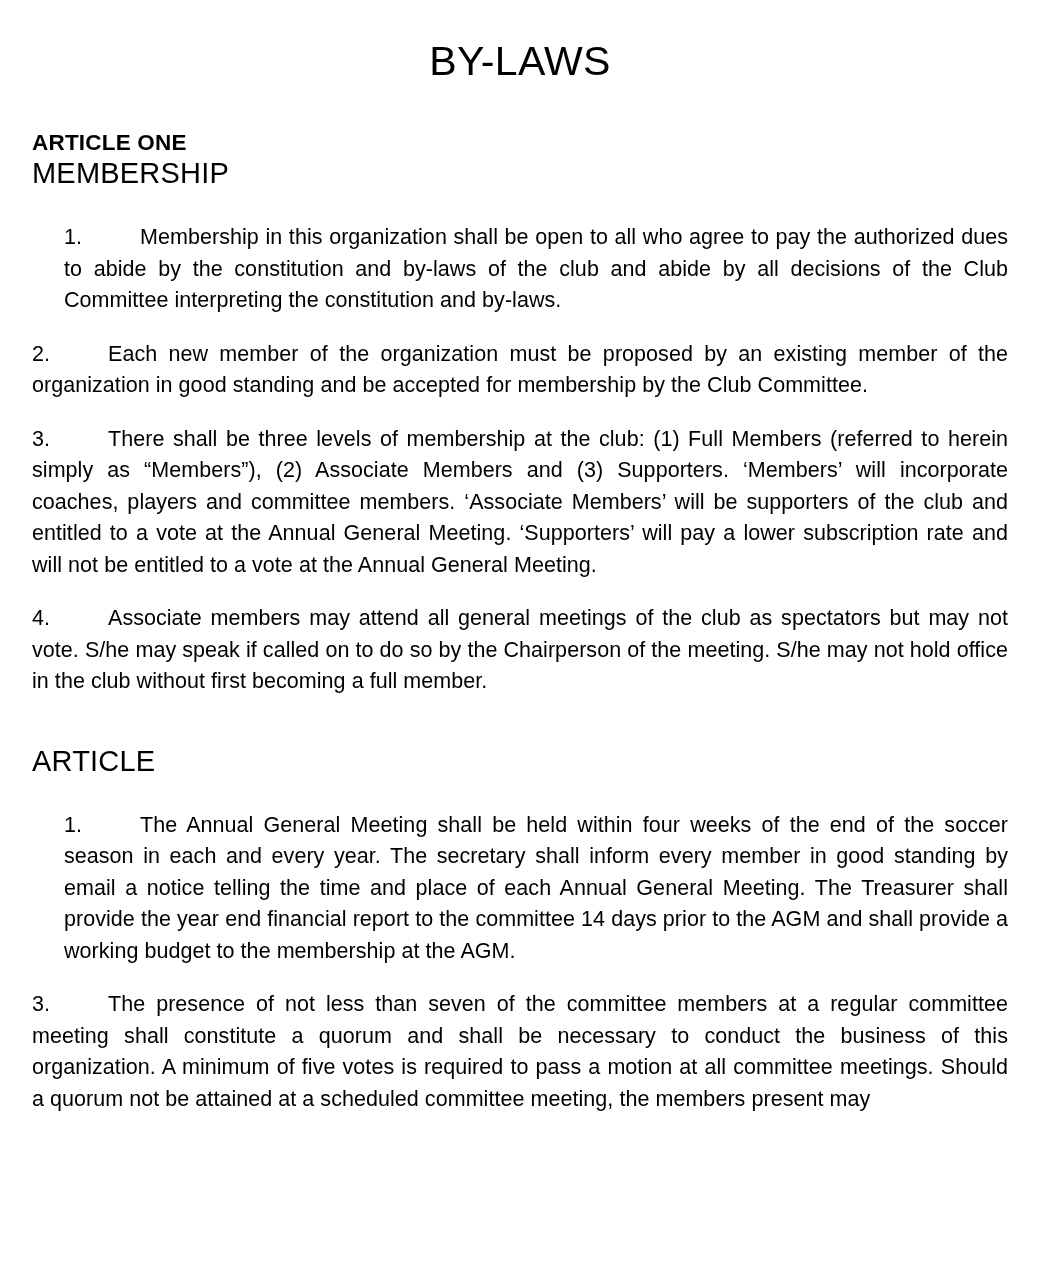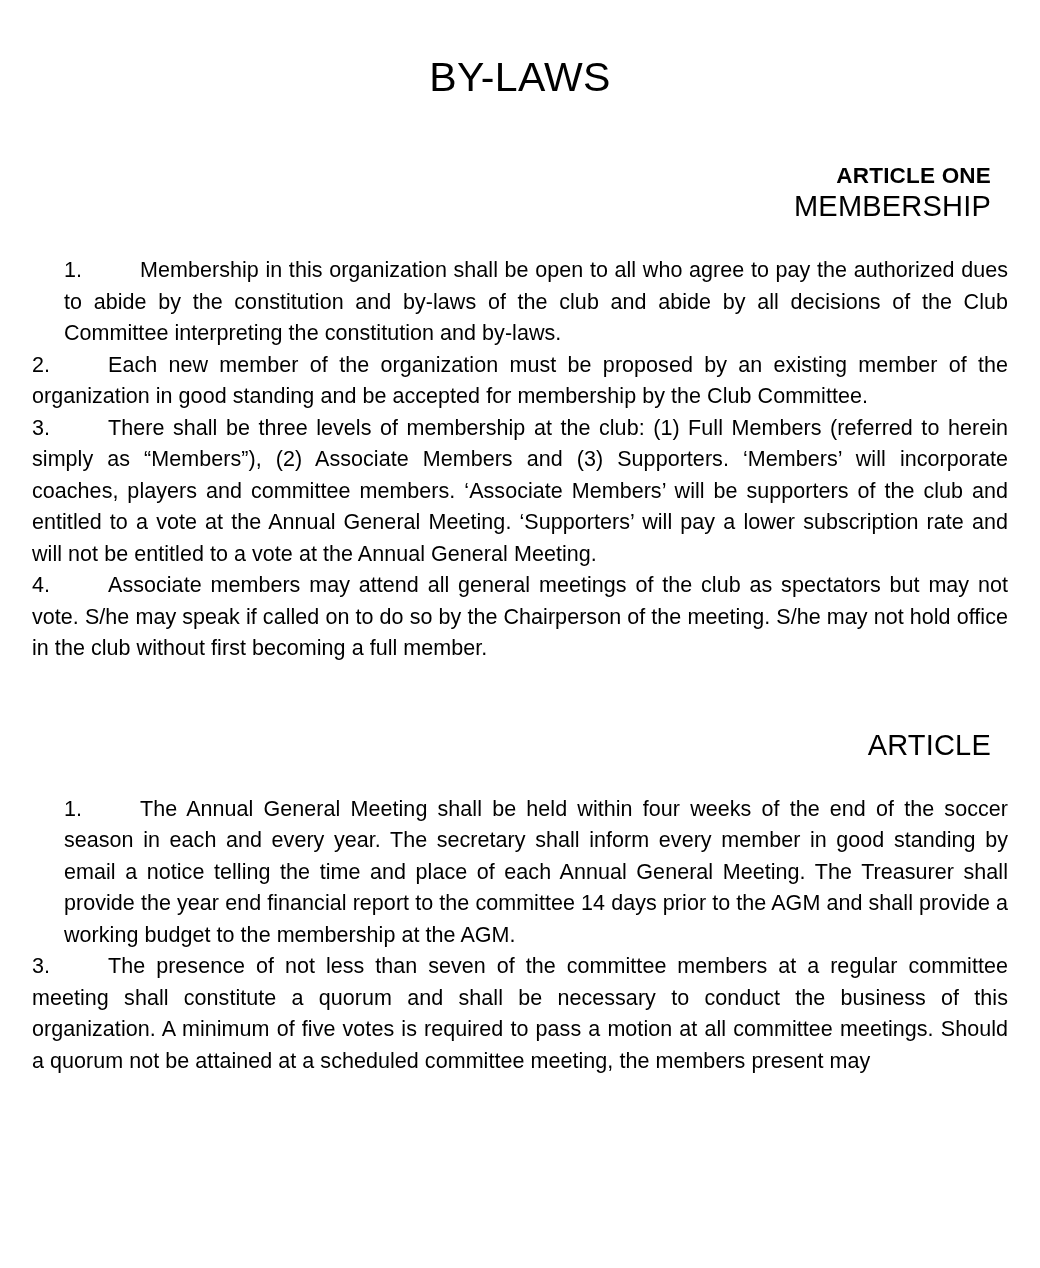--- a/index.html
+++ b/index.html
@@ -29,27 +29,27 @@
   }
 
   
   .doc-title {
     text-align: center;
     font-size: 41px;
     font-weight: 400;
     letter-spacing: 0.3px;
     line-height: 1;
     margin: 0;
-    padding-top: 57px;
+    padding-top: 41px;
   }
 
   
   .article-block {
-    text-align: right;
-    margin: 17px;
+    text-align: left;
+    margin: 0;
   }
   .article-head {
     font-size: 22.5px;
     font-weight: 700;
     line-height: 30px;
     letter-spacing: 0.2px;
   }
   .article-sub {
     font-size: 29px;
     font-weight: 400;
@@ -61,21 +61,21 @@
 
   
   .para {
     font-size: 21.5px;
     line-height: 31.5px;
     text-align: justify;
     text-justify: inter-word;
     margin: 0;
     letter-spacing: 0.05px;
   }
-  .para + .para { }
+  .para + .para { margin-top: 22px; }
   .first-para { margin-top: 34px; margin-left: 32px; }
   .num {
     display: inline-block;
     min-width: 76px;
   }
   .clip-last {
     max-height: 132px;
     overflow: hidden;
   }
 </style>

